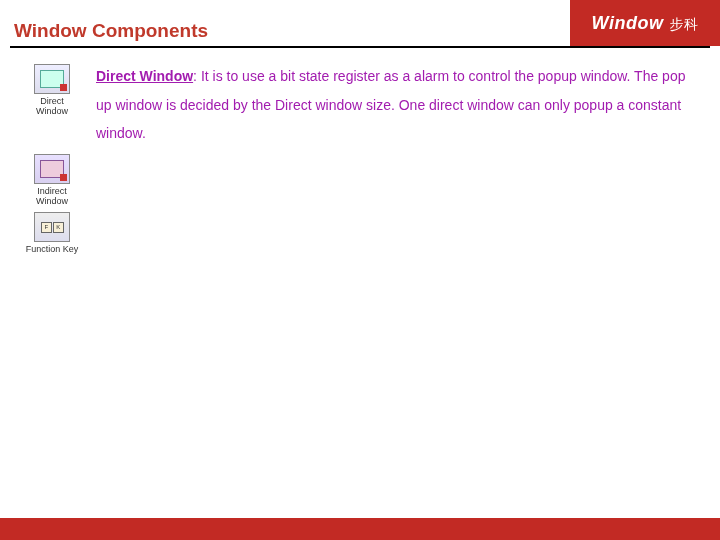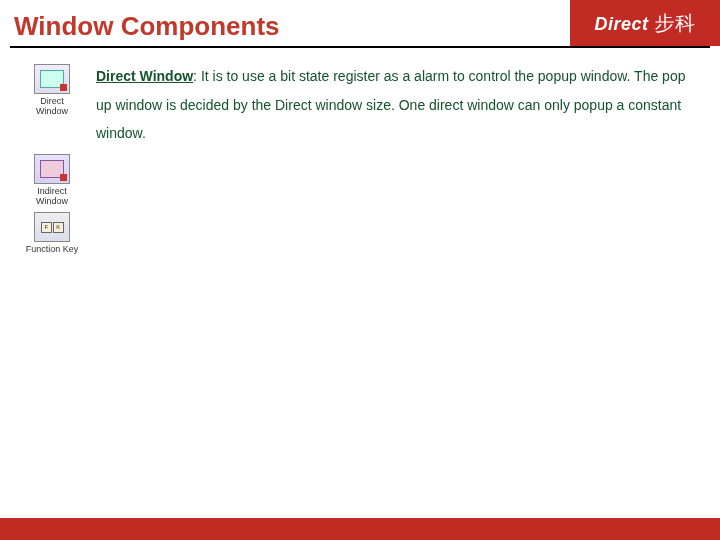--- a/index.html
+++ b/index.html
@@ -13,42 +13,42 @@
     overflow: hidden;
   }
   .header {
     display: flex;
     align-items: flex-end;
     height: 46px;
   }
   .title {
     color: #c0392b;
     font-weight: bold;
-    font-size: 26px;
+    font-size: 19px;
     padding: 10px 0 4px 14px;
     flex: 1;
   }
   .logo-box {
     width: 150px;
     height: 46px;
     background: #c22a24;
     display: flex;
     align-items: center;
     justify-content: center;
   }
   .logo-text {
     color: #fff;
     font-size: 18px;
     font-weight: bold;
     font-style: italic;
     letter-spacing: 0.5px;
   }
   .logo-cn {
     font-style: normal;
-    font-size: 20px;
+    font-size: 14px;
     margin-left: 6px;
     font-weight: normal;
   }
   .rule {
     height: 2px;
     background: #000;
     margin: 0 10px 0 10px;
   }
   .content {
     padding: 14px 24px 0 24px;
@@ -102,21 +102,21 @@
     gap:1px;
   }
   .fk-key {
     width:9px;height:9px;border:1px solid #666;background:#f8f0d8;
     display:flex;align-items:center;justify-content:center;
     font-size:6px;line-height:1;
   }
   .para {
     font-size: 14px;
     line-height: 2.05;
-    color: #14532d;
+    color: #a21caf;
   }
   .para b {
     font-weight: bold;
   }
   .para u {
     text-decoration: underline;
   }
   .footer {
     position: absolute;
     left: 0;
@@ -126,21 +126,21 @@
     background: #c22a24;
   }
 </style>
 </head>
 <body>
 
 <div class="header">
   <div class="title">Window Components</div>
   <div class="logo-box">
     <span class="logo-text">
-      <span>Direct</span><span class="logo-cn">步科</span>
+      <span>Window</span><span class="logo-cn">步科</span>
     </span>
   </div>
 </div>
 <div class="rule"></div>
 
 <div class="content">
 
   <div class="section">
     <div class="icon-col">
       <div class="icon-box">

